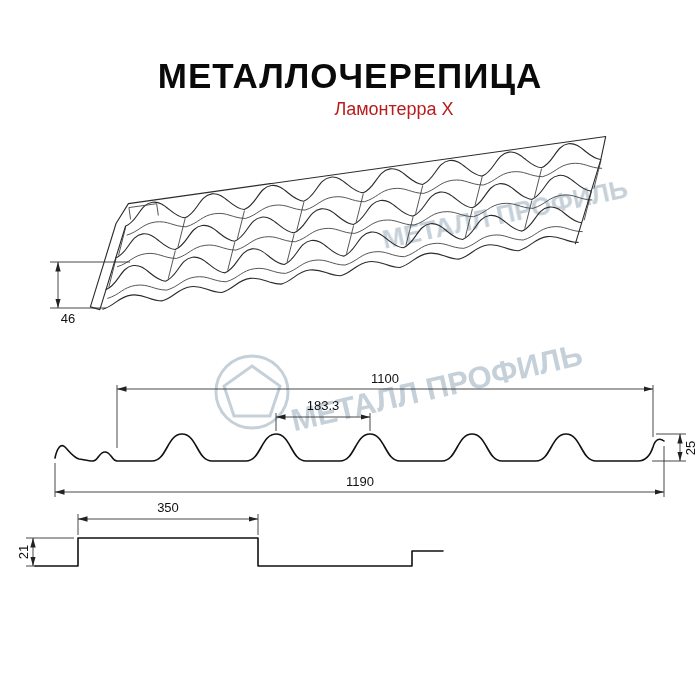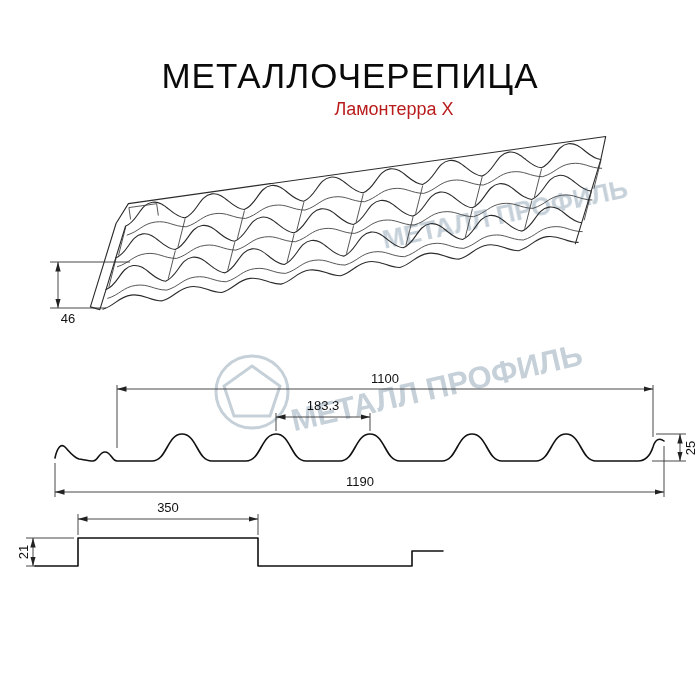--- a/index.html
+++ b/index.html
@@ -2,21 +2,21 @@
 <html><head>
 <meta charset="utf-8">
 <style>
   html,body{margin:0;padding:0;background:#ffffff;}
   .canvas{
     position:relative;width:700px;height:700px;background:#ffffff;overflow:hidden;
     font-family:"Liberation Sans","DejaVu Sans",sans-serif;
   }
   .title{
     position:absolute;top:56px;left:0;width:700px;text-align:center;
-    font-size:35px;font-weight:400;letter-spacing:1px;color:#0a0a0a;
+    font-size:35px;font-weight:700;letter-spacing:1px;color:#0a0a0a;
   }
   .subtitle{
     position:absolute;top:99px;left:0;width:700px;text-align:center;
     font-size:18px;font-weight:500;color:#b91c1c;margin-left:44px;
   }
   svg{position:absolute;left:0;top:0;}
   .dimlabel{font-size:13px;fill:#111;font-family:"Liberation Sans","DejaVu Sans",sans-serif;}
   .thin{stroke:#333;stroke-width:0.9;fill:none;}
   .draw{stroke:#2b2b2b;stroke-width:1.1;fill:none;stroke-linejoin:round;stroke-linecap:round;}
   .drawlt{stroke:#444;stroke-width:0.85;fill:none;}

